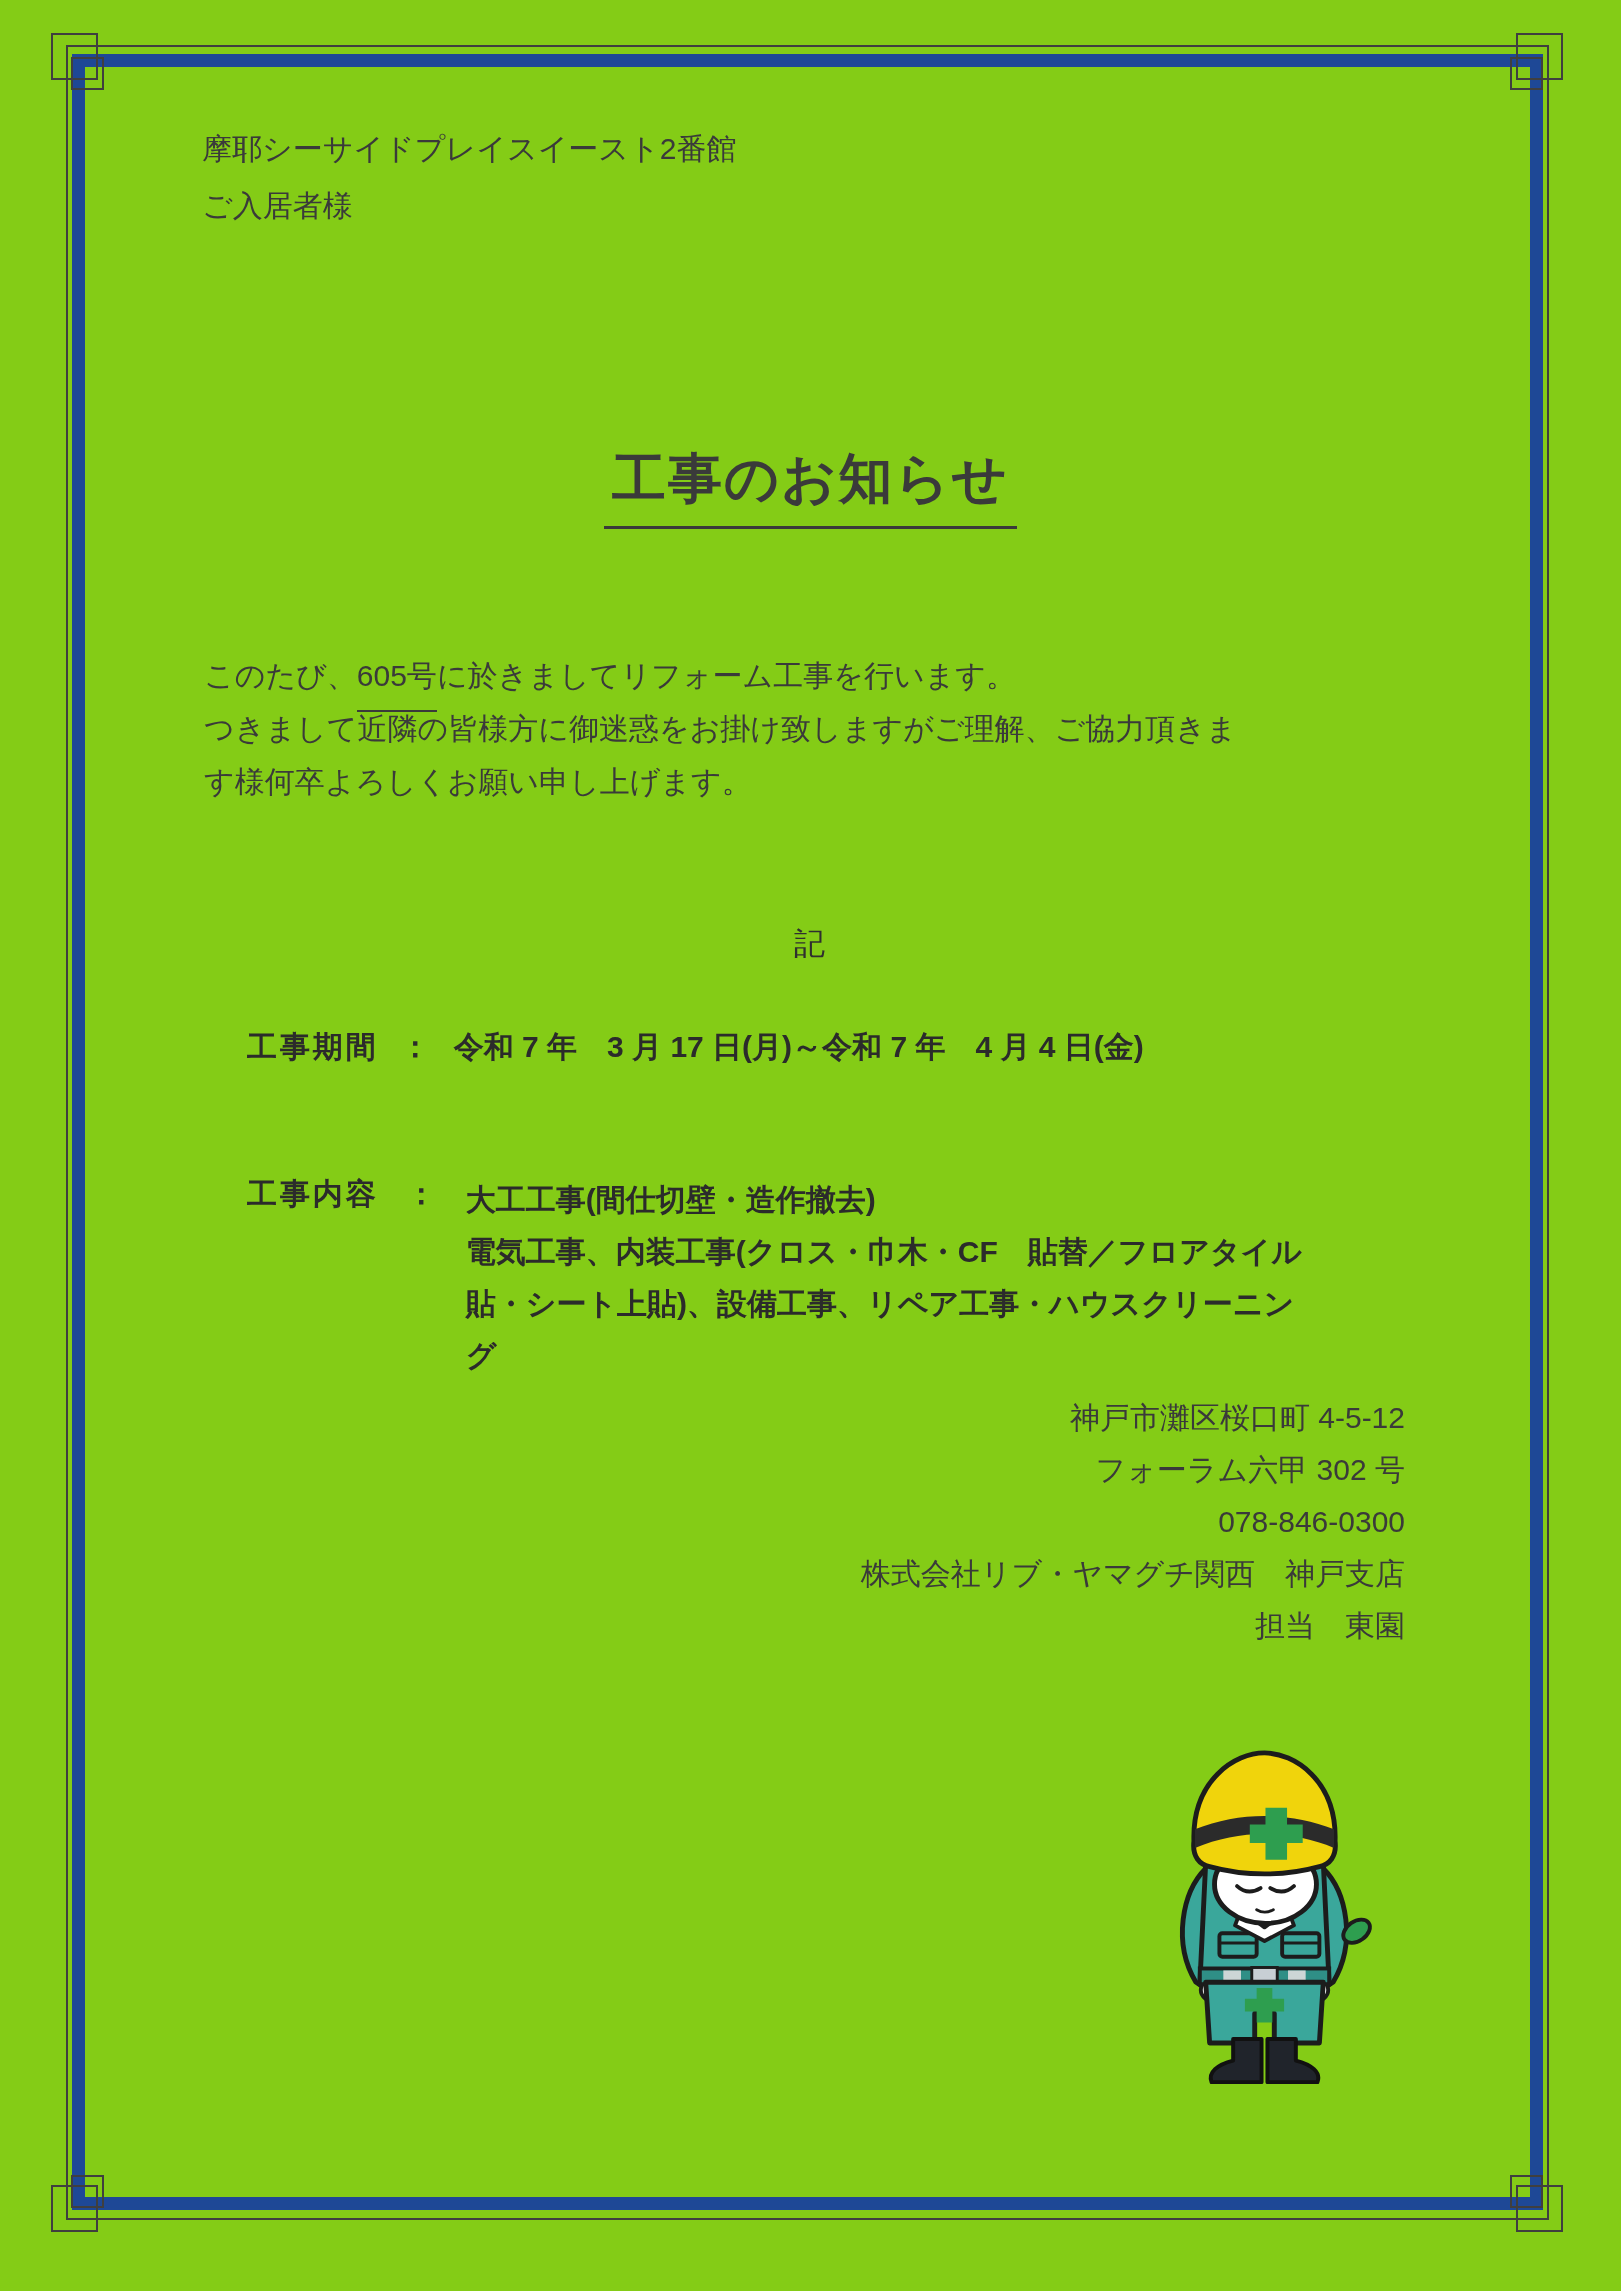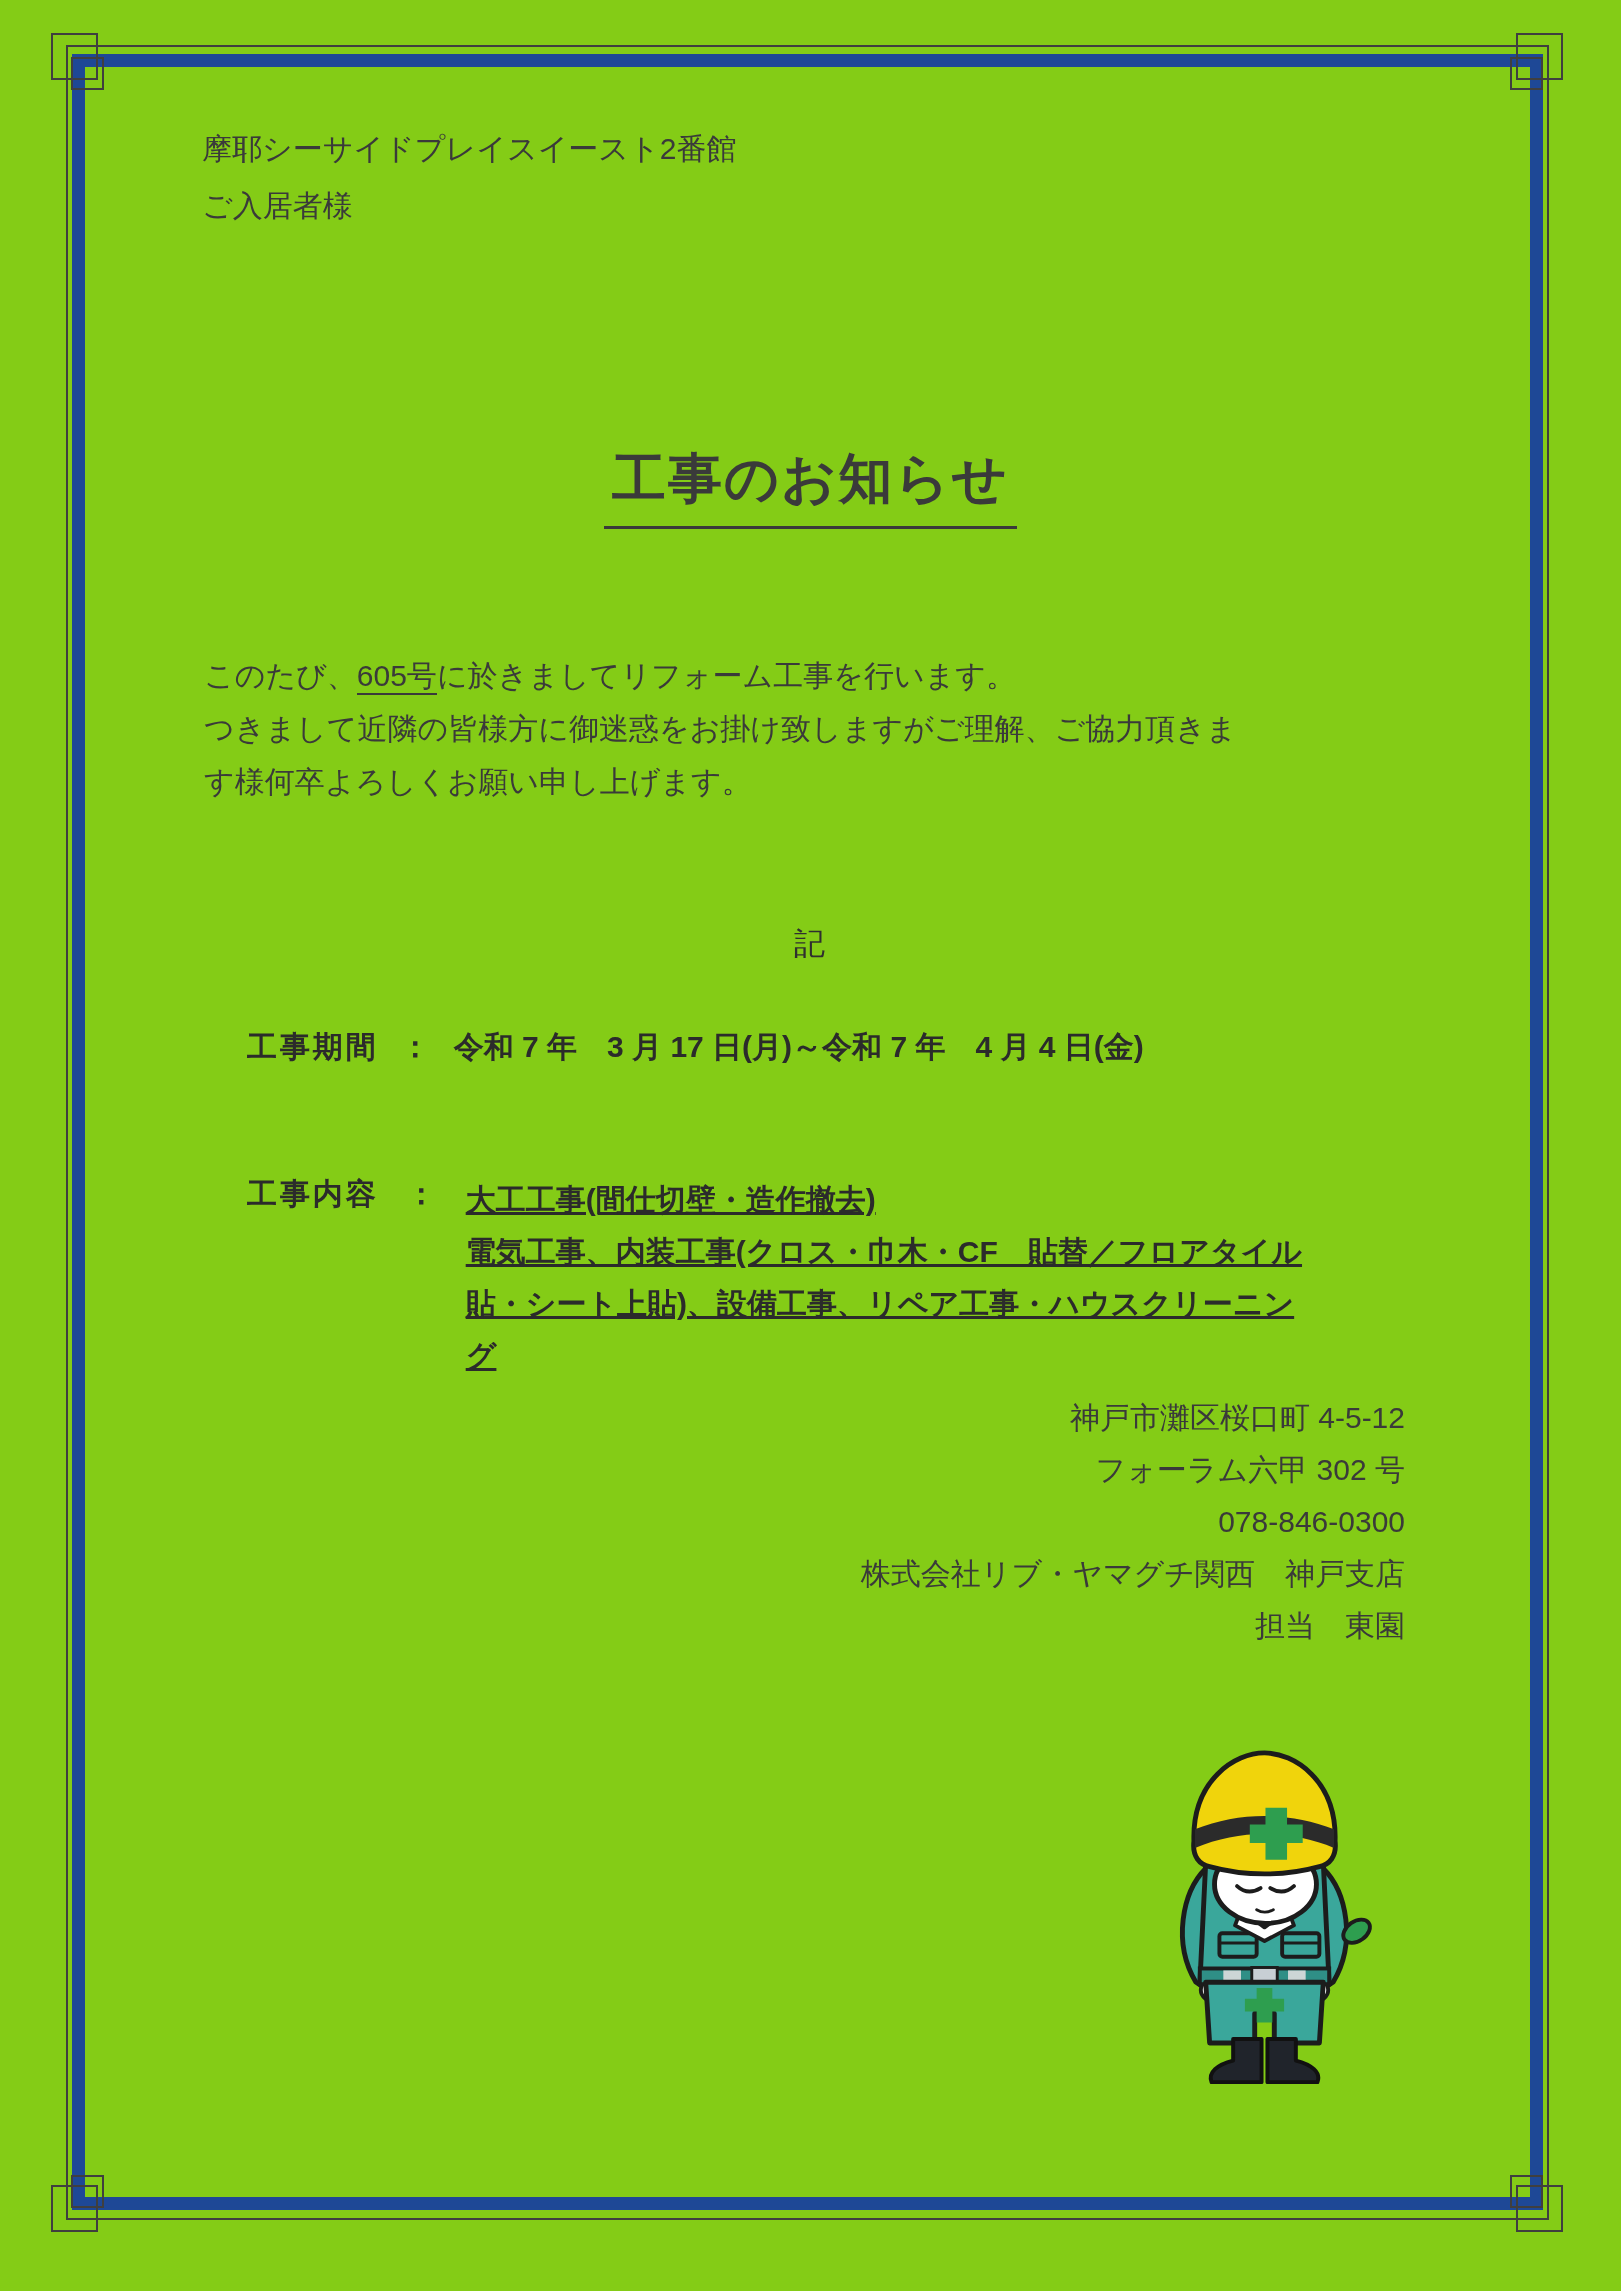--- a/index.html
+++ b/index.html
@@ -44,34 +44,34 @@
     letter-spacing:2px;
     border-bottom:3.9px solid #3a3a3a;
     padding:0 7.8px 9.8px 7.8px;
   }
   .intro{
     position:absolute;left:204px;top:649px;width:1274px;
     font-size:30px;line-height:53px;color:#3a3a3a;
   }
   .unit-underline{
     border-bottom:2.9px solid #3a3a3a;
-    padding-bottom:1px;
+    padding-bottom:18px;
   }
   .record-row{position:absolute;left:0;top:923px;width:100%;text-align:center;}
   .record-mark{font-size:31px;color:#2f2f2f;letter-spacing:2px;}
   .field{
     position:absolute;left:247px;
     font-size:30px;font-weight:700;color:#2b2b2b;
     display:flex;align-items:flex-start;
   }
   .field-period{top:1027px;}
   .field-scope{top:1174px;gap:6px;}
   .field .label{letter-spacing:2.9px;white-space:nowrap;}
   .field .colon{margin:0 23.5px 0 21.6px;}
-  .scope-lines{line-height:52px;text-decoration:underline;}
+  .scope-lines{line-height:52px;}
   .contact{
     position:absolute;right:216px;top:1392px;
     font-size:30px;line-height:52px;color:#3a3a3a;
     text-align:right;
     margin-left:47px;
   }
   .mascot-wrap{position:absolute;left:1137px;top:1747px;width:255px;height:343px;}
 </style>
 </head>
 <body>

